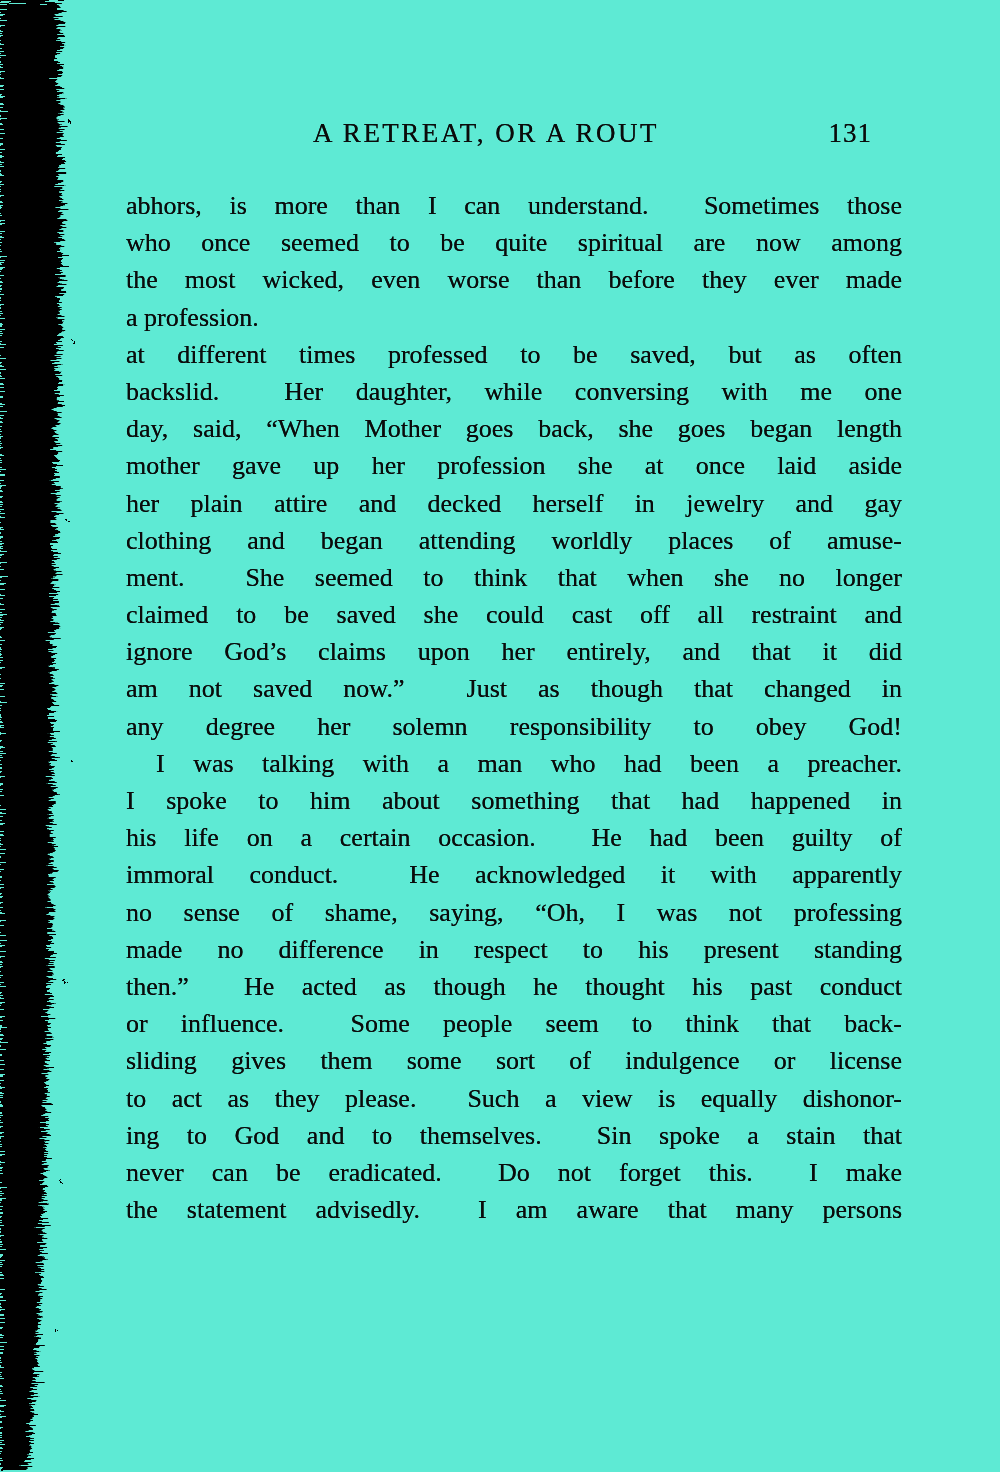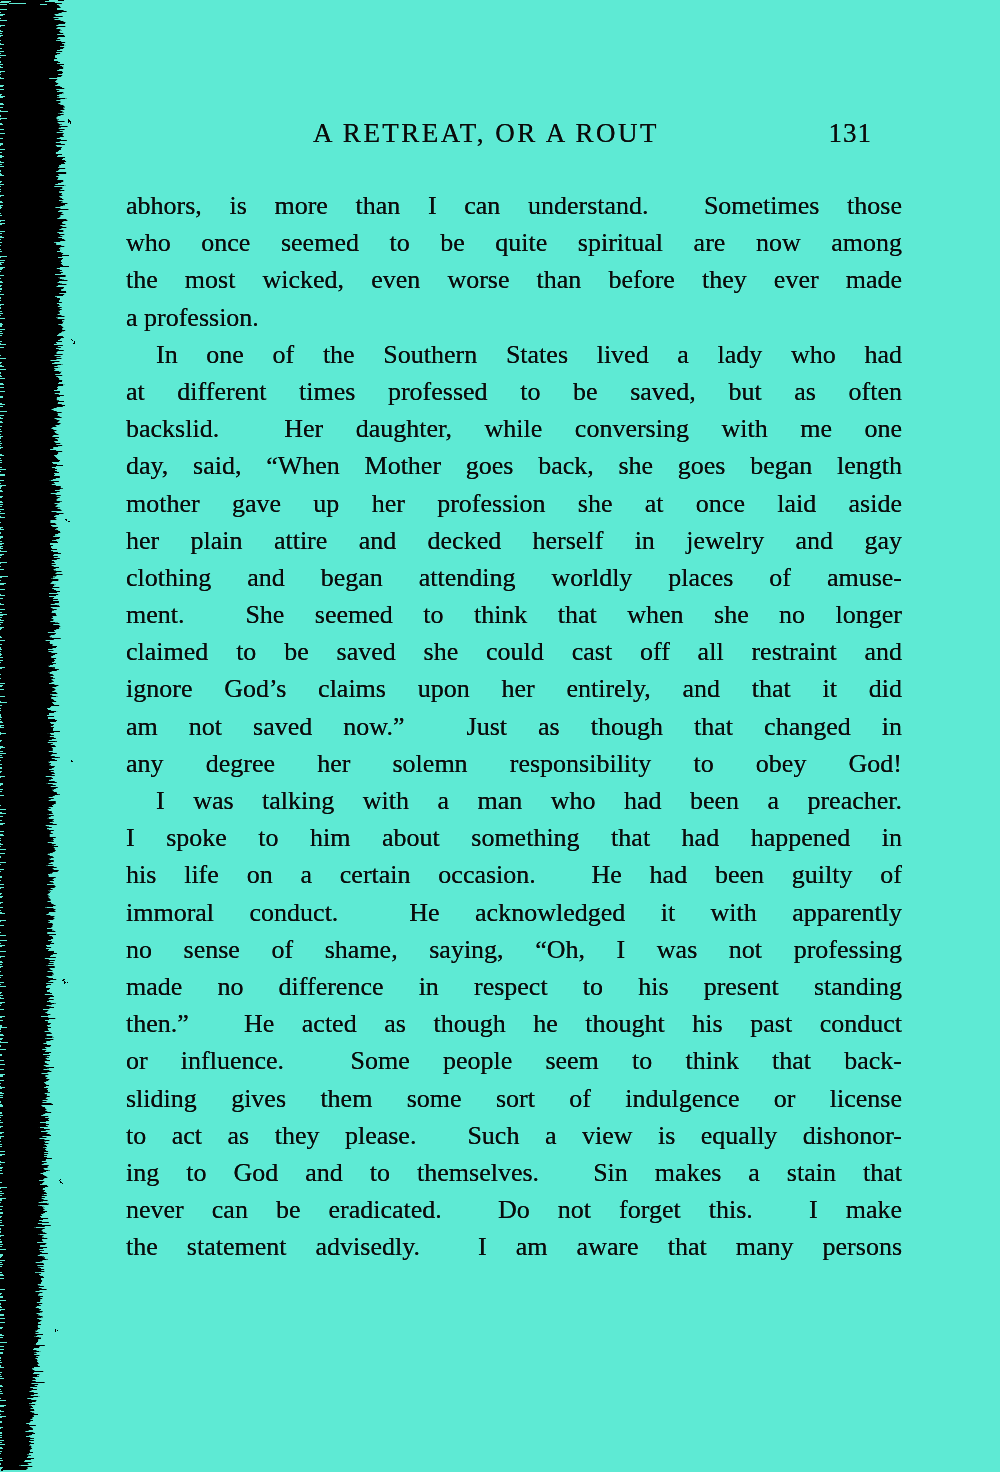--- a/index.html
+++ b/index.html
@@ -98,21 +98,20 @@
   <div class="running-header">
     <div class="header-title">A RETREAT, OR A ROUT</div>
     <div class="page-number">131</div>
   </div>
 
   <div class="text-block" id="text-block">
       <div class="text-line">abhors, is more than I can understand.  Sometimes those</div>
       <div class="text-line">who once seemed to be quite spiritual are now among</div>
       <div class="text-line">the most wicked, even worse than before they ever made</div>
       <div class="text-line last-left">a profession.</div>
-      <div class="text-line first-indent">In one of the Southern States lived a lady who had</div>
       <div class="text-line">at different times professed to be saved, but as often</div>
       <div class="text-line">backslid.  Her daughter, while conversing with me one</div>
       <div class="text-line">day, said, “When Mother goes back, she goes began length</div>
       <div class="text-line">mother gave up her profession she at once laid aside</div>
       <div class="text-line">her plain attire and decked herself in jewelry and gay</div>
       <div class="text-line">clothing and began attending worldly places of amuse-</div>
       <div class="text-line">ment.  She seemed to think that when she no longer</div>
       <div class="text-line">claimed to be saved she could cast off all restraint and</div>
       <div class="text-line">ignore God’s claims upon her entirely, and that it did</div>
       <div class="text-line">am not saved now.”  Just as though that changed in</div>
@@ -120,18 +119,18 @@
       <div class="text-line first-indent">I was talking with a man who had been a preacher.</div>
       <div class="text-line">I spoke to him about something that had happened in</div>
       <div class="text-line">his life on a certain occasion.  He had been guilty of</div>
       <div class="text-line">immoral conduct.  He acknowledged it with apparently</div>
       <div class="text-line">no sense of shame, saying, “Oh, I was not professing</div>
       <div class="text-line">made no difference in respect to his present standing</div>
       <div class="text-line">then.”  He acted as though he thought his past conduct</div>
       <div class="text-line">or influence.  Some people seem to think that back-</div>
       <div class="text-line">sliding gives them some sort of indulgence or license</div>
       <div class="text-line">to act as they please.  Such a view is equally dishonor-</div>
-      <div class="text-line">ing to God and to themselves.  Sin makes a stain that</div>
+      <div class="text-line">ing to God and to themselves.  Sin spoke a stain that</div>
       <div class="text-line">never can be eradicated.  Do not forget this.  I make</div>
       <div class="text-line">the statement advisedly.  I am aware that many persons</div>
     </div>
 
 </div>
 
 </body></html>

